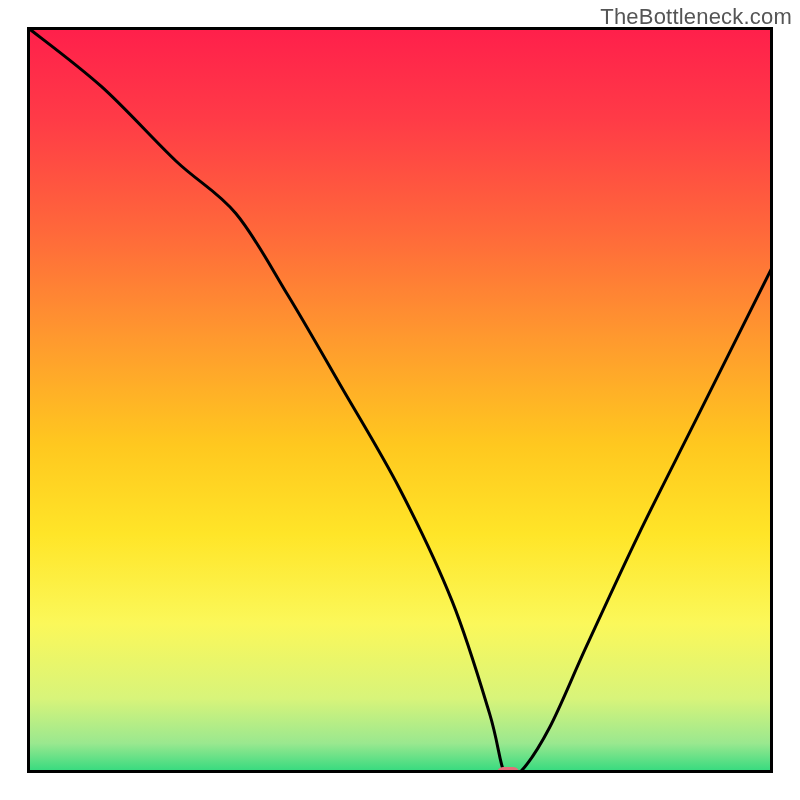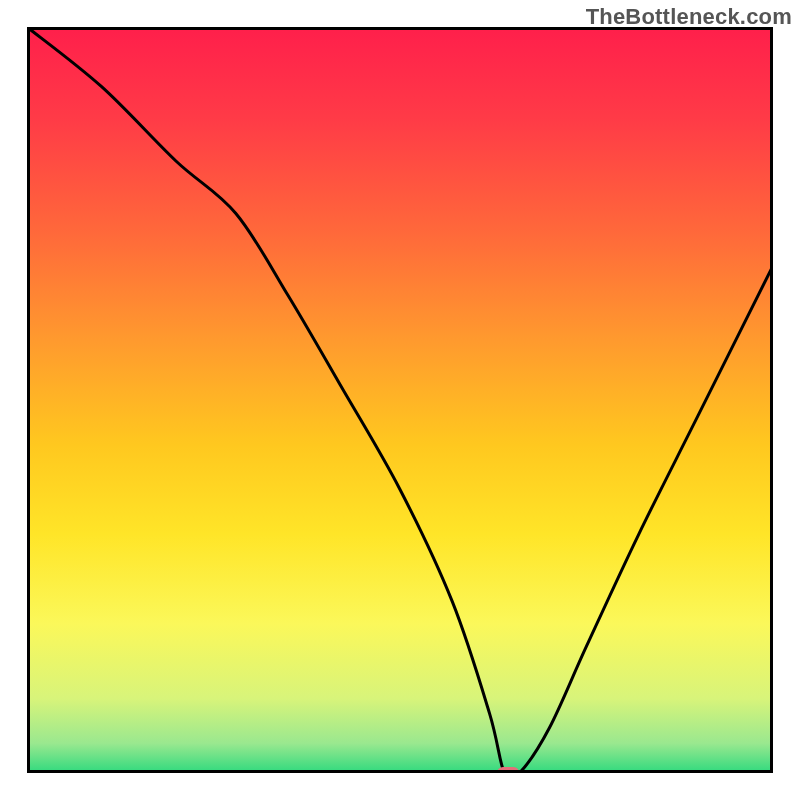--- a/index.html
+++ b/index.html
@@ -15,21 +15,21 @@
     width: 800px;
     height: 800px;
     background: #ffffff;
   }
   .watermark {
     position: absolute;
     top: 4px;
     right: 8px;
     color: #555;
     font-size: 22px;
-    font-weight: 700;
+    font-weight: 400;
     letter-spacing: 0.2px;
     z-index: 5;
   }
   .plot-area {
     position: absolute;
     left: 27px;
     top: 27px;
     width: 746px;   
     height: 746px;  
     box-sizing: border-box;

